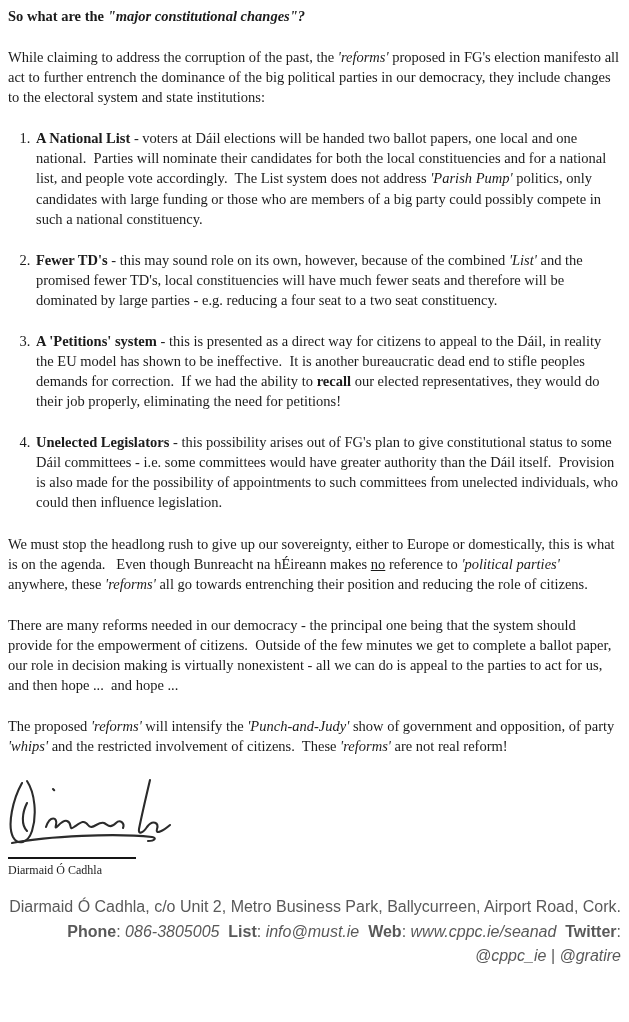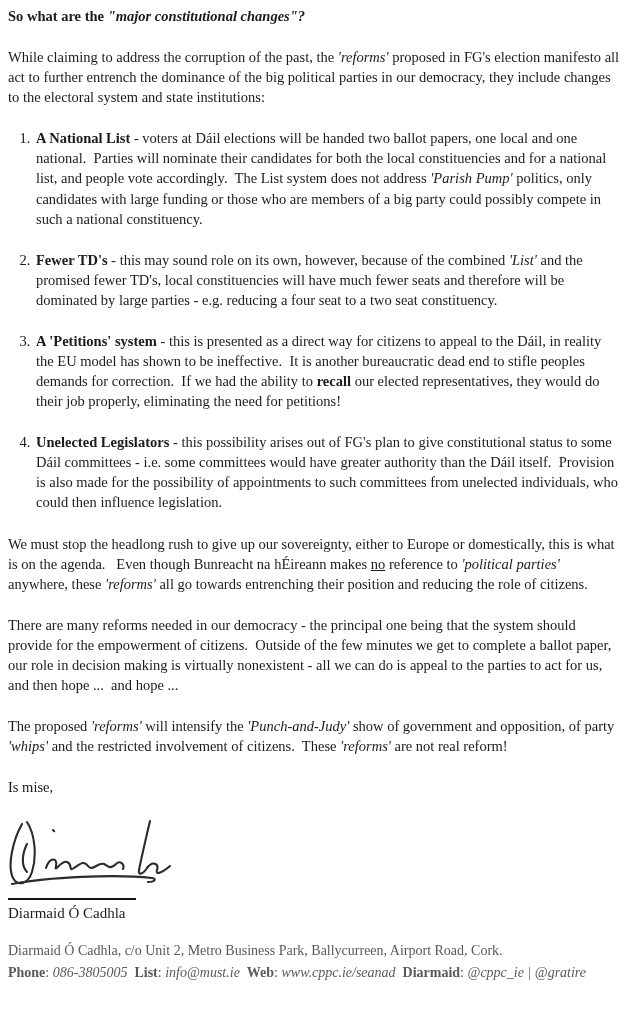--- a/index.html
+++ b/index.html
@@ -20,26 +20,26 @@
   ol.reforms li { margin: 0 0 21px 2px; white-space: pre-wrap; padding-left: 2px; }
   .b { font-weight: bold; }
   .i { font-style: italic; }
   .u { text-decoration: underline; }
   .signature-wrap { margin: 4px 0 0 0; height: 78px; }
   .signature-rule {
     width: 128px;
     border-top: 2px solid #151515;
     margin: 2px 0 3px 0;
   }
-  .signatory-name { font-size: 15px; color: #1b1b1b; }
+  .signatory-name { font-size: 12px; color: #1b1b1b; }
   .footer {
     margin-top: 16px;
-    text-align: left;
-    font-family: Liberation Serif, serif;
-    font-size: 14px;
+    text-align: right;
+    font-family: Liberation Sans, sans-serif;
+    font-size: 16px;
     line-height: 1.55;
     color: #595959;
   }
   .footer .line { white-space: pre-wrap; }
 </style>
 </head>
 <body>
 
 <div class="page">
 
@@ -48,36 +48,35 @@
       <p class="para"><span>While claiming to address the corruption of the past, the </span><span class="i">'reforms'</span><span> proposed in FG's election manifesto all act to further entrench the dominance of the big political parties in our democracy, they include changes to the electoral system and state institutions:</span></p>
       <ol class="reforms">
         <li><span class="b">A National List</span><span> - voters at Dáil elections will be handed two ballot papers, one local and one national.  Parties will nominate their candidates for both the local constituencies and for a national list, and people vote accordingly.  The List system does not address </span><span class="i">'Parish Pump'</span><span> politics, only candidates with large funding or those who are members of a big party could possibly compete in such a national constituency.</span></li>
         <li><span class="b">Fewer TD's</span><span> - this may sound role on its own, however, because of the combined </span><span class="i">'List'</span><span> and the promised fewer TD's, local constituencies will have much fewer seats and therefore will be dominated by large parties - e.g. reducing a four seat to a two seat constituency.</span></li>
         <li><span class="b">A 'Petitions' system</span><span> - this is presented as a direct way for citizens to appeal to the Dáil, in reality the EU model has shown to be ineffective.  It is another bureaucratic dead end to stifle peoples demands for correction.  If we had the ability to </span><span class="b">recall</span><span> our elected representatives, they would do their job properly, eliminating the need for petitions!</span></li>
         <li><span class="b">Unelected Legislators</span><span> - this possibility arises out of FG's plan to give constitutional status to some Dáil committees - i.e. some committees would have greater authority than the Dáil itself.  Provision is also made for the possibility of appointments to such committees from unelected individuals, who could then influence legislation.</span></li>
       </ol>
       <p class="para"><span>We must stop the headlong rush to give up our sovereignty, either to Europe or domestically, this is what is on the agenda.   Even though Bunreacht na hÉireann makes </span><span class="u">no</span><span> reference to </span><span class="i">'political parties'</span><span> anywhere, these </span><span class="i">'reforms'</span><span> all go towards entrenching their position and reducing the role of citizens.</span></p>
       <p class="para"><span>There are many reforms needed in our democracy - the principal one being that the system should provide for the empowerment of citizens.  Outside of the few minutes we get to complete a ballot paper, our role in decision making is virtually nonexistent - all we can do is appeal to the parties to act for us, and then hope ...  and hope ...</span></p>
       <p class="para"><span>The proposed </span><span class="i">'reforms'</span><span> will intensify the </span><span class="i">'Punch-and-Judy'</span><span> show of government and opposition, of party </span><span class="i">'whips'</span><span> and the restricted involvement of citizens.  These </span><span class="i">'reforms'</span><span> are not real reform!</span></p>
-      <p class="para"><span>Is mise,</span></p>
     </div>
 
   <div class="signature-wrap">
     <svg width="180" height="78" viewBox="0 0 180 78" fill="none" stroke="#2b2b2b" stroke-width="2.1" stroke-linecap="round" stroke-linejoin="round">
       <path d="M14,6 C5,22 -1,48 5,60 C10,69 20,66 24,54 C29,38 27,16 19,4"></path>
       <path d="M19,26 C14,36 13,48 19,54"></path>
       <path d="M45,12 l1.2,1.2"></path>
       <path d="M38,50 C42,38 50,40 48,48 C46,56 53,42 59,44 C65,46 60,54 66,50 C72,46 76,42 80,48 C84,54 90,44 96,46 C100,48 102,52 108,46 C112,42 117,46 115,51"></path>
       <path d="M142,3 C138,20 133,42 131,52 C130,58 135,56 139,50 C145,42 151,46 149,52 C147,58 155,54 162,48"></path>
       <path d="M4,66 C40,59 108,56 144,60 C149,61 147,64 140,64"></path>
     </svg>
   </div>
 
   <div class="signature-rule"></div>
 
   <div class="signatory-name">Diarmaid Ó Cadhla</div>
 
   <div class="footer">
     <div class="line">Diarmaid Ó Cadhla, c/o Unit 2, Metro Business Park, Ballycurreen, Airport Road, Cork.</div>
-    <div class="line"><span class="b">Phone</span><span>: </span><span class="i">086-3805005</span><span>  </span><span class="b">List</span><span>: </span><span class="i">info@must.ie</span><span>  </span><span class="b">Web</span><span>: </span><span class="i">www.cppc.ie/seanad</span><span>  </span><span class="b">Diarmaid</span><span>: </span><span class="i">@cppc_ie | @gratire</span></div>
+    <div class="line"><span class="b">Phone</span><span>: </span><span class="i">086-3805005</span><span>  </span><span class="b">List</span><span>: </span><span class="i">info@must.ie</span><span>  </span><span class="b">Web</span><span>: </span><span class="i">www.cppc.ie/seanad</span><span>  </span><span class="b">Twitter</span><span>: </span><span class="i">@cppc_ie | @gratire</span></div>
   </div>
 
 </div>
 
 </body></html>

